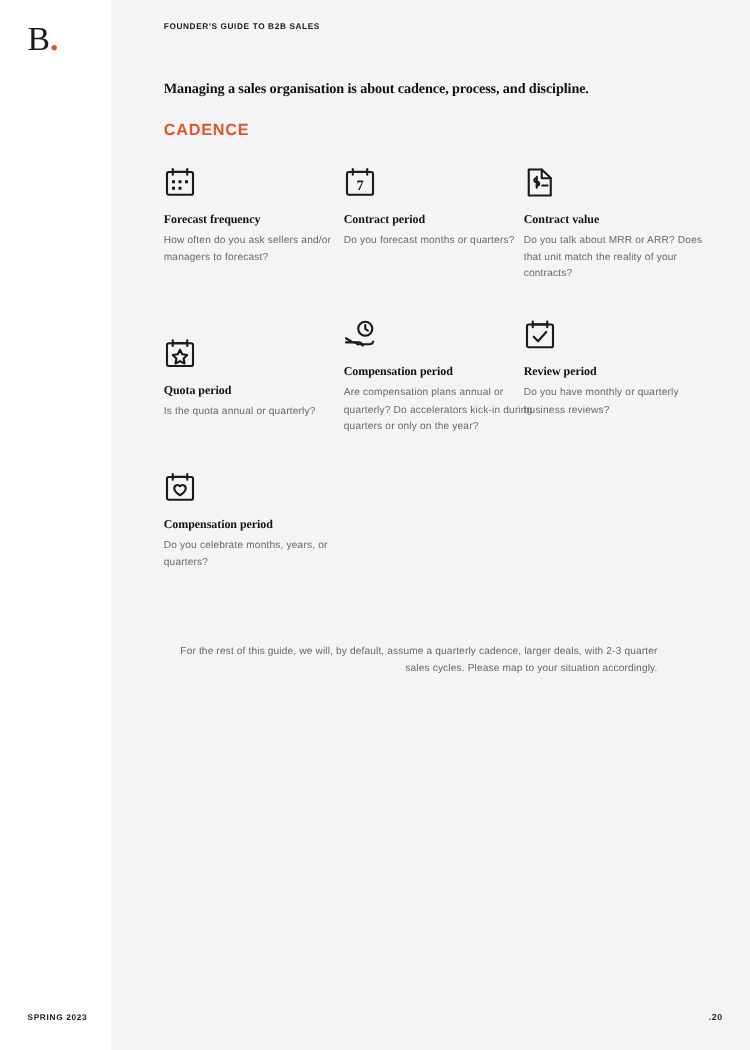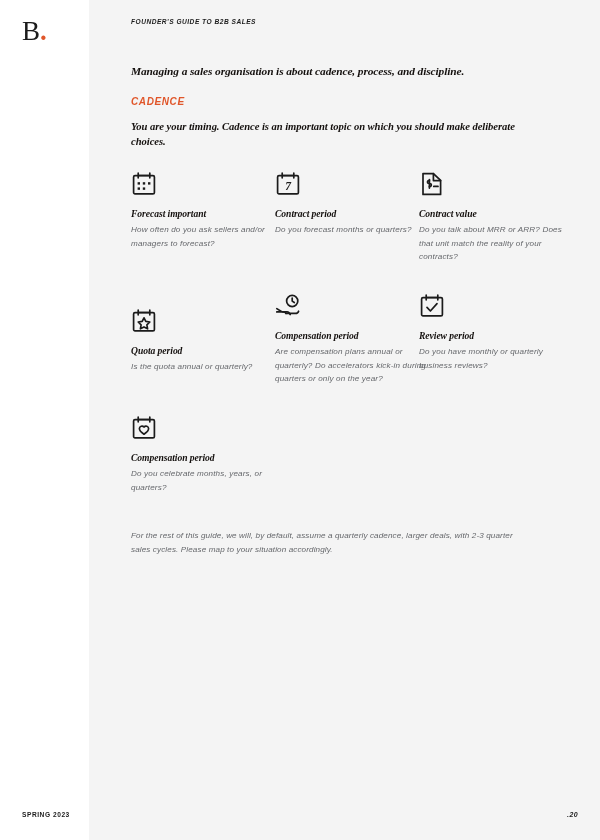--- a/index.html
+++ b/index.html
@@ -29,21 +29,20 @@
     position: absolute; left: 22px; top: 811px;
     font-size: 6.6px; font-weight: 700; letter-spacing: 0.55px;
     color: #1b1b1b;
   }
 
   
   .content-panel {
     position: absolute; left: 89px; top: 0;
     width: 511px; height: 840px;
     background: #f4f4f4;
-    font-style: italic;
   }
 
   .doc-header {
     position: absolute; left: 42px; top: 18px;
     font-size: 6.6px; font-weight: 700; letter-spacing: 0.5px;
     color: #1b1b1b;
   }
 
   .page-number {
     position: absolute; right: 22px; top: 811px;
@@ -58,21 +57,21 @@
 
   .lede {
     font-family: "Liberation Serif", serif;
     font-size: 11.4px; font-weight: 700; color: #14100e;
     letter-spacing: -0.1px;
     line-height: 1.35;
   }
 
   .section-label {
     margin-top: 17px;
-    font-size: 10px; font-weight: 700; letter-spacing: 0.6px;
+    font-size: 13px; font-weight: 700; letter-spacing: 0.6px;
     color: #e0562a;
   }
 
   .intro {
     margin-top: 12px;
     font-family: "Liberation Serif", serif;
     font-size: 10.6px; font-weight: 700; color: #14100e;
     line-height: 1.42;
     letter-spacing: -0.05px;
     width: 390px;
@@ -96,60 +95,59 @@
     letter-spacing: -0.05px;
     margin-bottom: 4px;
   }
   .card-desc {
     font-size: 8.1px; color: #65676b;
     line-height: 1.62;
     letter-spacing: 0.15px;
   }
 
   .outro {
-    position: absolute; left: 42px; top: 529px;
+    position: absolute; left: 42px; top: 514px;
     width: 395px;
     font-size: 8.1px; color: #65676b;
-    line-height: 1.72; letter-spacing: 0.12px;
+    line-height: 1.72; letter-spacing: 0.12px; text-align: right;
   }
 </style>
 </head>
 <body>
 
 <div class="page">
 
   <div class="left-rail">
     <div class="logo"><span>B</span><span class="dot">.</span></div>
     <div class="footer-left">SPRING 2023</div>
   </div>
 
   <div class="content-panel">
 
     <div class="doc-header">FOUNDER'S GUIDE TO B2B SALES</div>
 
     <div class="body-area">
       <div class="lede">Managing a sales organisation is about cadence, process, and discipline.</div>
       <div class="section-label">CADENCE</div>
-      <div class="intro">You are your timing. Cadence is an important topic on which you should make deliberate choices.</div>
 
       <div class="cards">
 
         <div class="card" style="left:0px; top:0px;">
           <span class="icon">
             <svg viewBox="0 0 26 26" fill="none" stroke="#1b1b1b" stroke-width="1.7" stroke-linecap="round" stroke-linejoin="round">
               <rect x="2.6" y="4.6" width="20.8" height="18.2" rx="1.4"></rect>
               <path d="M7.2 2.2v4.6M18.8 2.2v4.6M7.2 4.5h11.6"></path>
               <rect x="6.6" y="11.2" width="2.4" height="2.4" fill="#1b1b1b" stroke="none"></rect>
               <rect x="11.8" y="11.2" width="2.4" height="2.4" fill="#1b1b1b" stroke="none"></rect>
               <rect x="17" y="11.2" width="2.4" height="2.4" fill="#1b1b1b" stroke="none"></rect>
               <rect x="6.6" y="16.4" width="2.4" height="2.4" fill="#1b1b1b" stroke="none"></rect>
               <rect x="11.8" y="16.4" width="2.4" height="2.4" fill="#1b1b1b" stroke="none"></rect>
             </svg>
           </span>
-          <div class="card-title">Forecast important</div>
+          <div class="card-title">Forecast frequency</div>
           <div class="card-desc">How often do you ask sellers and/or managers to forecast?</div>
         </div>
 
         <div class="card" style="left:144px; top:0px;">
           <span class="icon">
             <svg viewBox="0 0 26 26" fill="none" stroke="#1b1b1b" stroke-width="1.7" stroke-linecap="round" stroke-linejoin="round">
               <rect x="2.6" y="4.6" width="20.8" height="18.2" rx="1.4"></rect>
               <path d="M7.2 2.2v4.6M18.8 2.2v4.6M7.2 4.5h11.6"></path>
               <text x="13" y="19.3" text-anchor="middle" font-family="Liberation Serif, serif" font-size="11.5" font-weight="700" fill="#1b1b1b" stroke="none">7</text>
             </svg>

